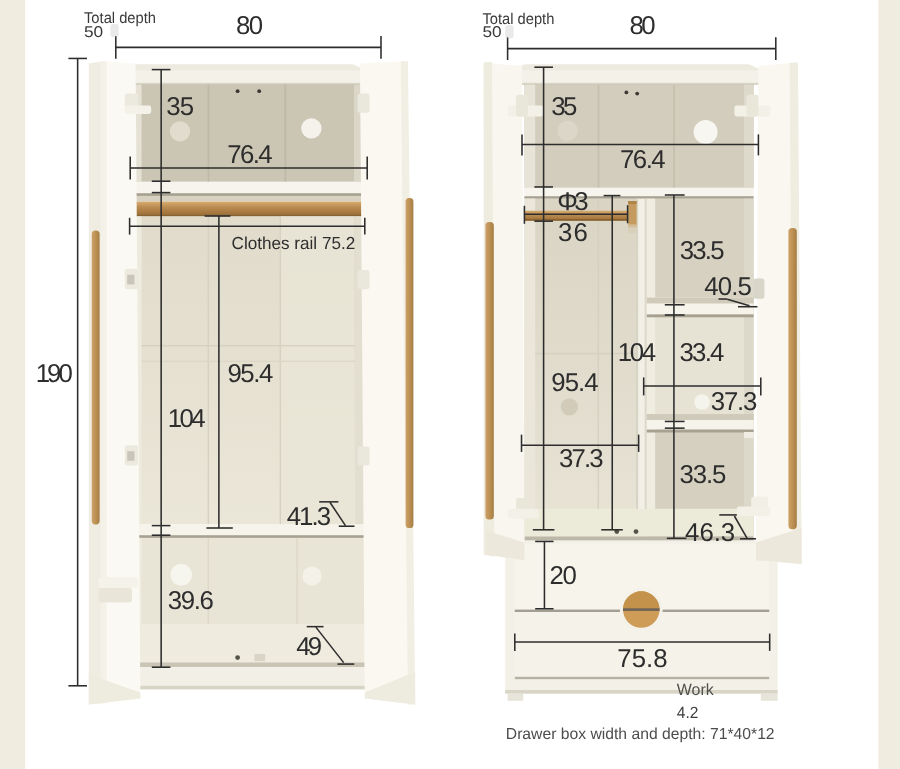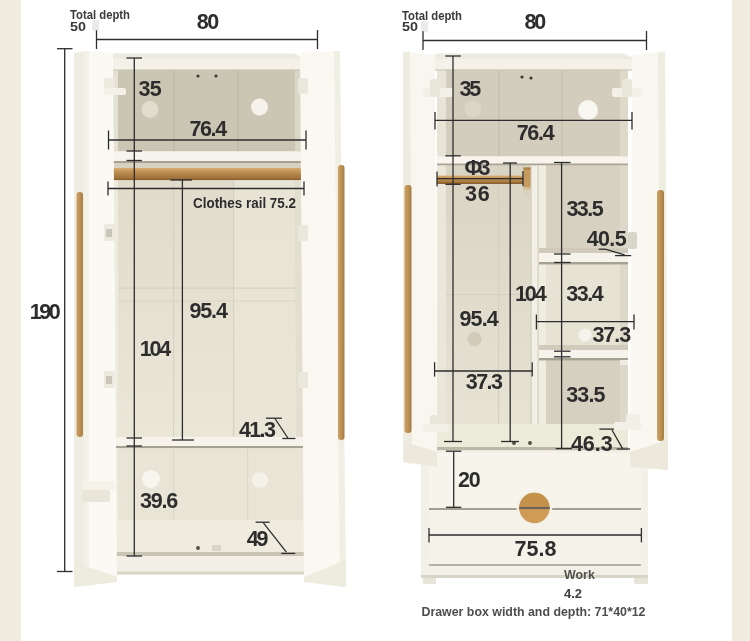--- a/index.html
+++ b/index.html
@@ -1,17 +1,17 @@
 <!DOCTYPE html>
 <html><head>
 <meta charset="utf-8">
 <style>
   html,body{margin:0;padding:0;background:#ffffff;}
   #page{position:relative;width:750px;height:641px;background:#ffffff;overflow:hidden;
-        font-family:"Liberation Sans", sans-serif;font-weight:bold;}
+        font-family:"Liberation Sans", sans-serif;}
   svg{position:absolute;left:0;top:0;}
 </style>
 </head>
 <body>
 <div id="page">
 <svg width="750" height="641" viewBox="0 0 750 641">
   <defs>
     <linearGradient id="woodV" x1="0" y1="0" x2="1" y2="0">
       <stop offset="0" stop-color="#cda167"></stop>
           <stop offset="0.5" stop-color="#bd9154"></stop>

